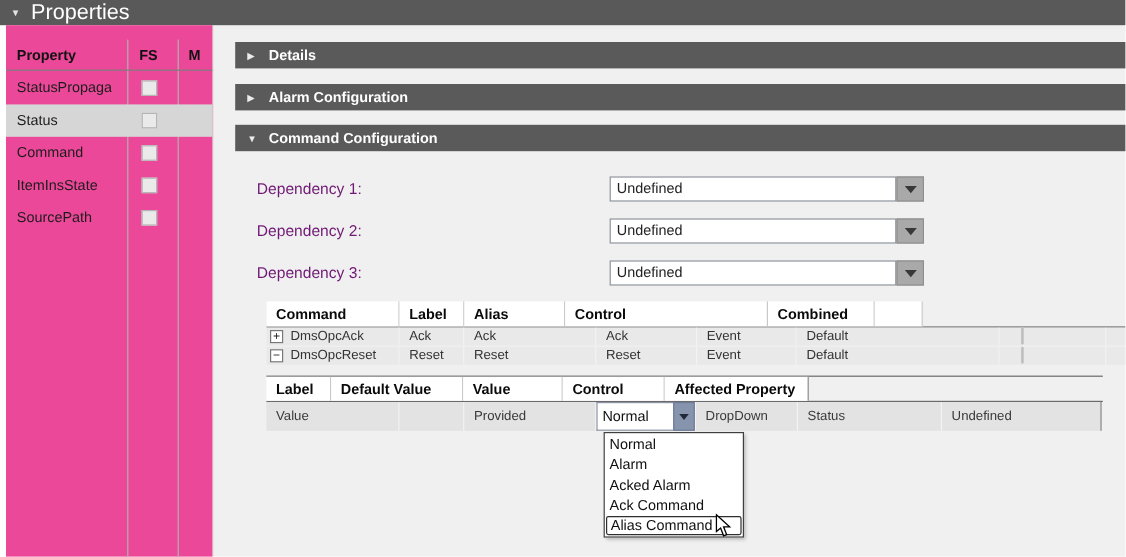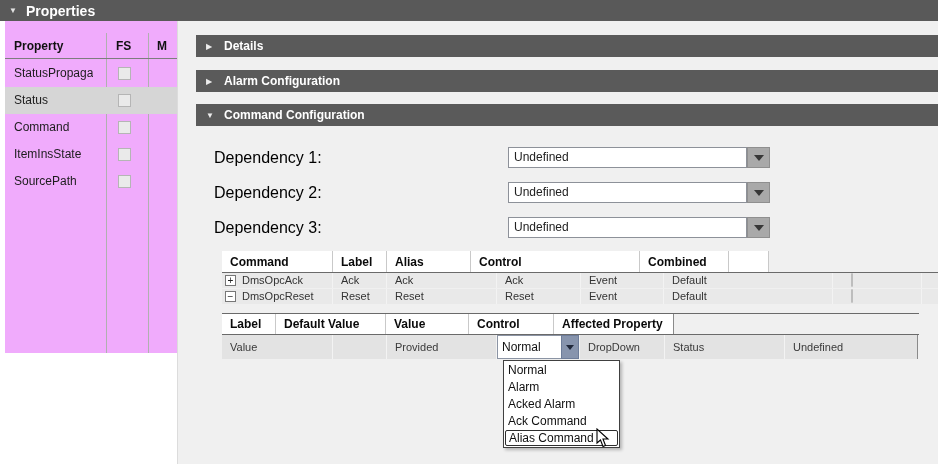--- a/index.html
+++ b/index.html
@@ -4,43 +4,43 @@
 <style>
   html,body{margin:0;padding:0;}
   .app{position:relative;width:938px;height:464px;background:#ffffff;font-family:"Liberation Sans",sans-serif;overflow:hidden;}
 
   
   .right-bg{position:absolute;left:177px;top:21px;width:761px;height:443px;background:#f0f0f0;border-left:1px solid #dcdcdc;box-sizing:border-box;}
 
   
   .titlebar{position:absolute;left:0;top:0;width:938px;height:21px;background:#595959;display:flex;align-items:center;color:#fff;}
   .titlebar .tri{font-size:8px;color:#e3e3e3;margin:0 9px;}
-  .tb-title{font-weight:bold;font-size:14px;}
-
-  
-  .left-panel{position:absolute;left:5px;top:21px;width:172px;height:332px;background:#f0abfc;}
+  .tb-title{font-weight:normal;font-size:18px;}
+
+  
+  .left-panel{position:absolute;left:5px;top:21px;width:172px;height:443px;background:#ec4899;}
   .lp-vline{position:absolute;top:12px;bottom:0;width:1px;background:#b0b0b0;}
   .v1{left:101px}.v2{left:143px}
   .lp-header{position:absolute;left:0;top:12px;width:172px;height:26px;border-bottom:1px solid #7d7d7d;font-weight:bold;font-size:12px;color:#111;box-sizing:border-box;}
   .lp-header span{position:absolute;line-height:26px;}
   .lp-h1{left:9px}.lp-h2{left:111px}.lp-h3{left:152px}
   .lp-rows{position:absolute;left:0;top:39px;width:172px;}
   .lp-row{position:relative;height:27px;}
   .lp-row.selected{background:#d6d6d6;}
   .lp-name{position:absolute;left:9px;line-height:27px;font-size:12px;color:#1c1c1c;max-width:90px;white-space:nowrap;overflow:hidden;}
   .lp-check{position:absolute;left:113px;top:7px;width:13px;height:13px;background:#eaeaea;border:1px solid #b5b5b5;box-sizing:border-box;}
 
   
   .section-bar{position:absolute;left:196px;width:742px;height:22px;background:#5a5a5a;display:flex;align-items:center;color:#fff;}
   .sb-details{top:35px}.sb-alarm{top:70px}.sb-command{top:104px}
   .section-bar .tri{font-size:8px;color:#ececec;margin:0 8px 0 10px;width:10px;}
   .sb-label{font-weight:bold;font-size:12px;}
 
   
-  .dep-label{position:absolute;left:214px;height:21px;line-height:21px;font-size:16px;color:#000000;}
+  .dep-label{position:absolute;left:214px;height:21px;line-height:21px;font-size:13px;color:#701a75;}
   .dl1{top:147px}.dl2{top:182px}.dl3{top:217px}
   .dep-combo{position:absolute;left:508px;width:239px;height:21px;background:#fff;border:1px solid #8d9199;box-sizing:border-box;font-size:12px;line-height:19px;padding-left:5px;color:#222;}
   .dc1{top:147px}.dc2{top:182px}.dc3{top:217px}
   .dep-btn{position:absolute;left:747px;width:23px;height:21px;background:#a9a9a9;border:1px solid #8f8f8f;box-sizing:border-box;display:flex;align-items:center;justify-content:center;}
   .db1{top:147px}.db2{top:182px}.db3{top:217px}
   .arr{width:0;height:0;border-left:5px solid transparent;border-right:5px solid transparent;border-top:6px solid #383838;}
 
   
   .cmd-table{position:absolute;left:222px;top:251px;width:716px;overflow:hidden;}
   .cmd-head{display:flex;border-bottom:1px solid #6a6a6a;}

